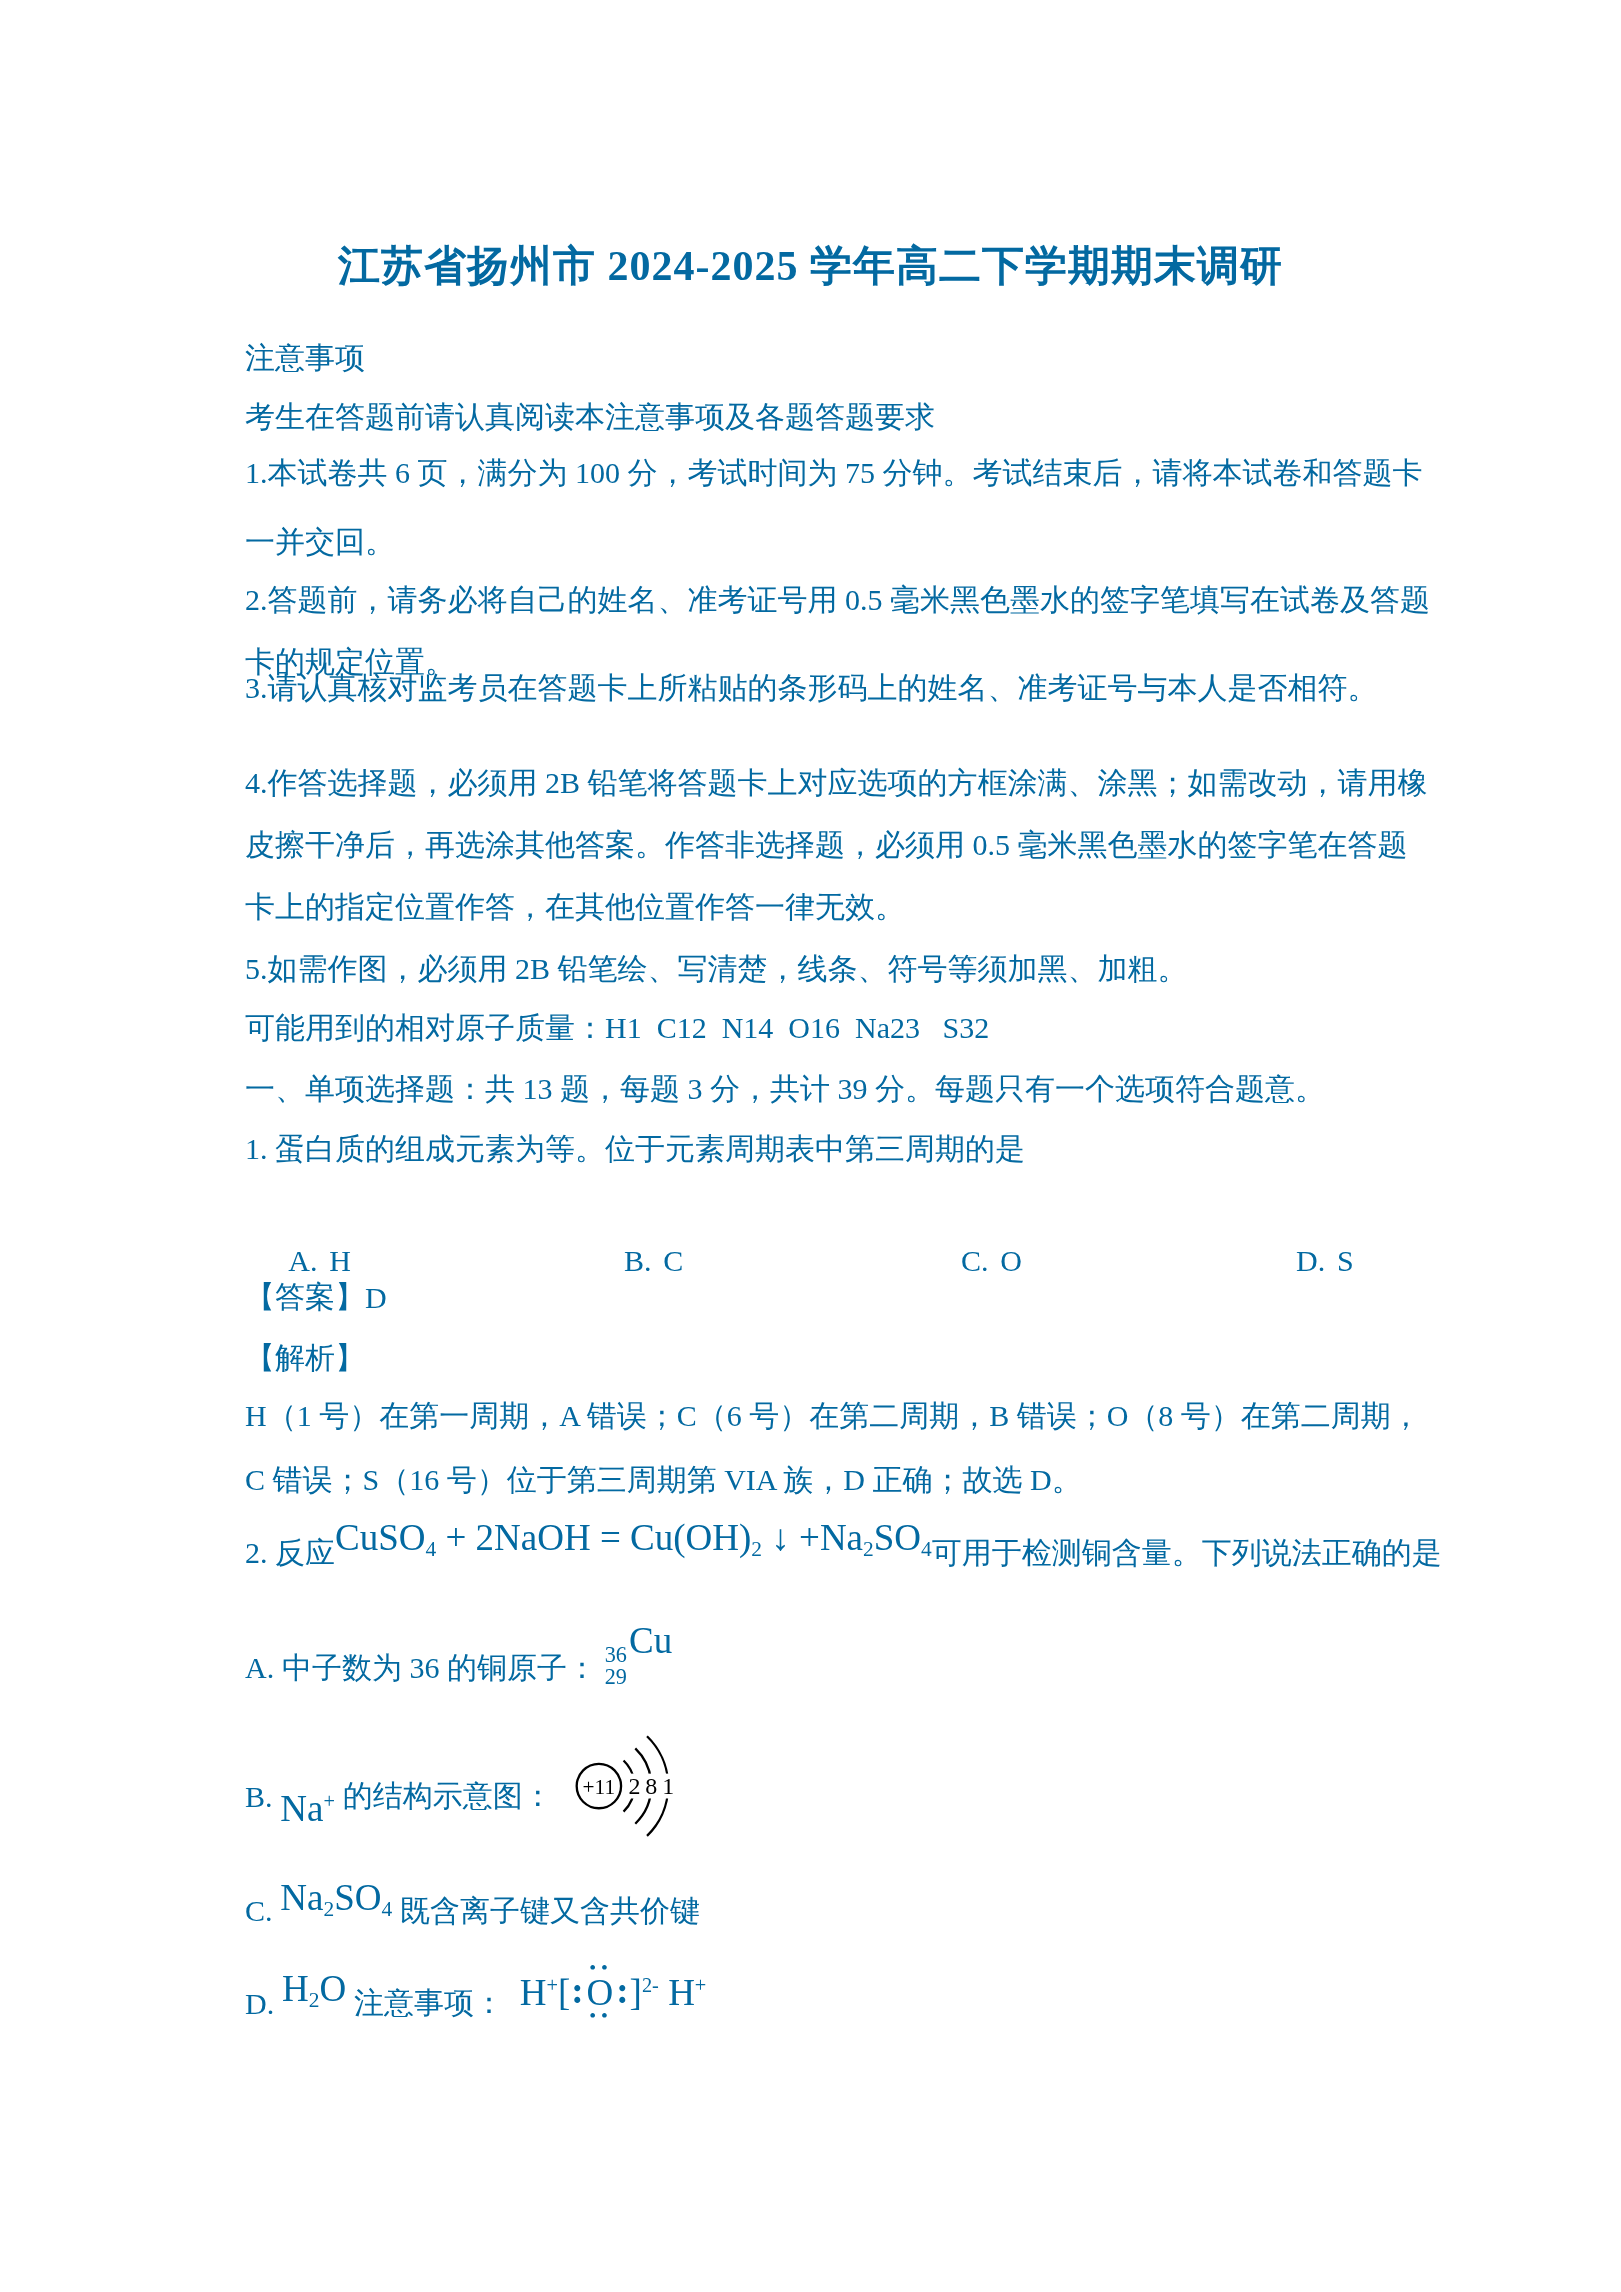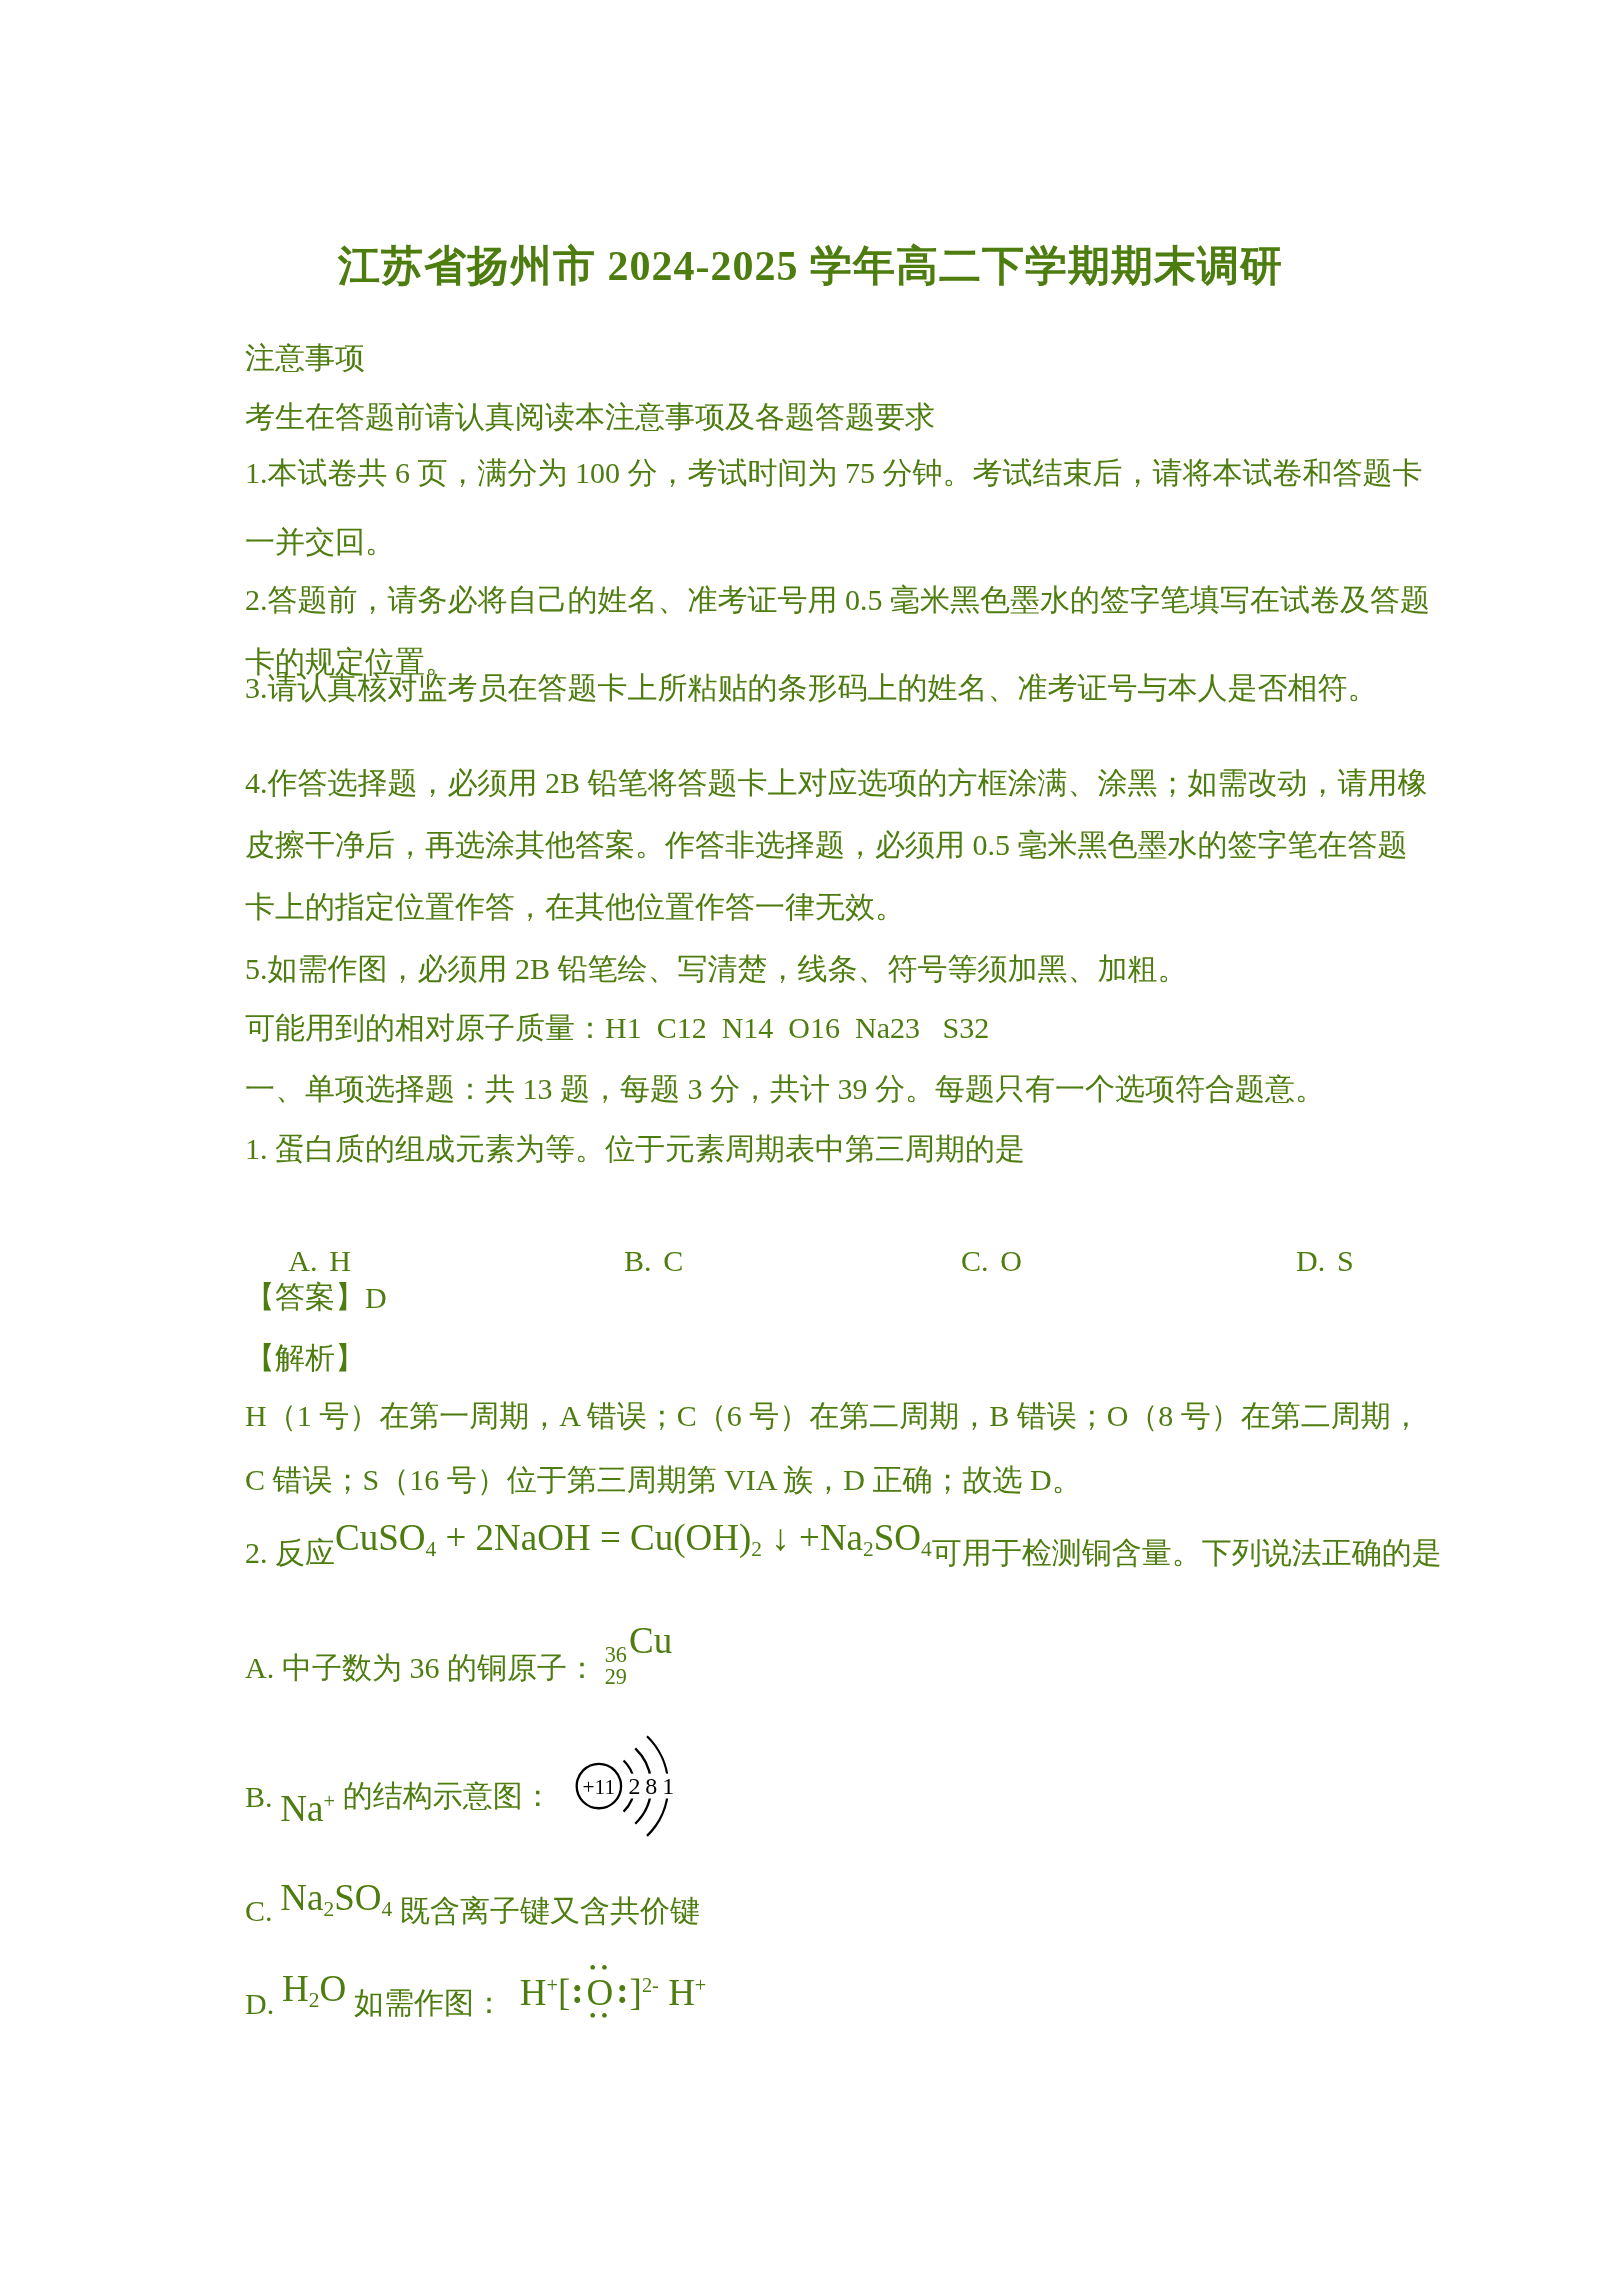--- a/index.html
+++ b/index.html
@@ -1,20 +1,20 @@
 <!DOCTYPE html>
 <html><head>
 <meta charset="utf-8">
 <style>
   html,body{margin:0;padding:0;background:#ffffff;}
   .page{
     position:relative;
     width:1621px;height:2293px;
     background:#ffffff;
-    color:#4d7c0f;
+    color:#0369a1;
     font-family:"Liberation Serif","DejaVu Serif",serif;
     overflow:hidden;
   }
   .title{
     position:absolute;top:238px;left:0;width:100%;
     text-align:center;
     font-size:42px;font-weight:700;
     letter-spacing:1px;
     white-space:pre;
   }
@@ -178,18 +178,18 @@
 
   <div class="row" style="top:1867px;height:88px;">
     <span class="txt">C.</span>
     <span class="formula raise-md gap-l"><span>Na</span><span class="f-sub">2</span><span>SO</span><span class="f-sub">4</span></span>
     <span class="txt gap-l">既含离子键又含共价键</span>
   </div>
 
   <div class="row" style="top:1957px;height:93px;">
     <span class="txt">D.</span>
     <span class="formula raise-hi gap-l"><span>H</span><span class="f-sub">2</span><span>O</span></span>
-    <span class="txt gap-l">如需作图：</span>
+    <span class="txt gap-l">注意事项：</span>
     <span class="formula raise-md gap-xl"><span>H</span><span class="f-sup">+</span><span>[</span><span class="f-lp">:</span><span class="dot-wrap"><span class="dot-over">••</span><span>O</span><span class="dot-under">••</span></span><span class="f-lp">:</span><span>]</span><span class="f-sup">2-</span><span> H</span><span class="f-sup">+</span></span>
   </div>
 
 </div>
 
 
 </body></html>

